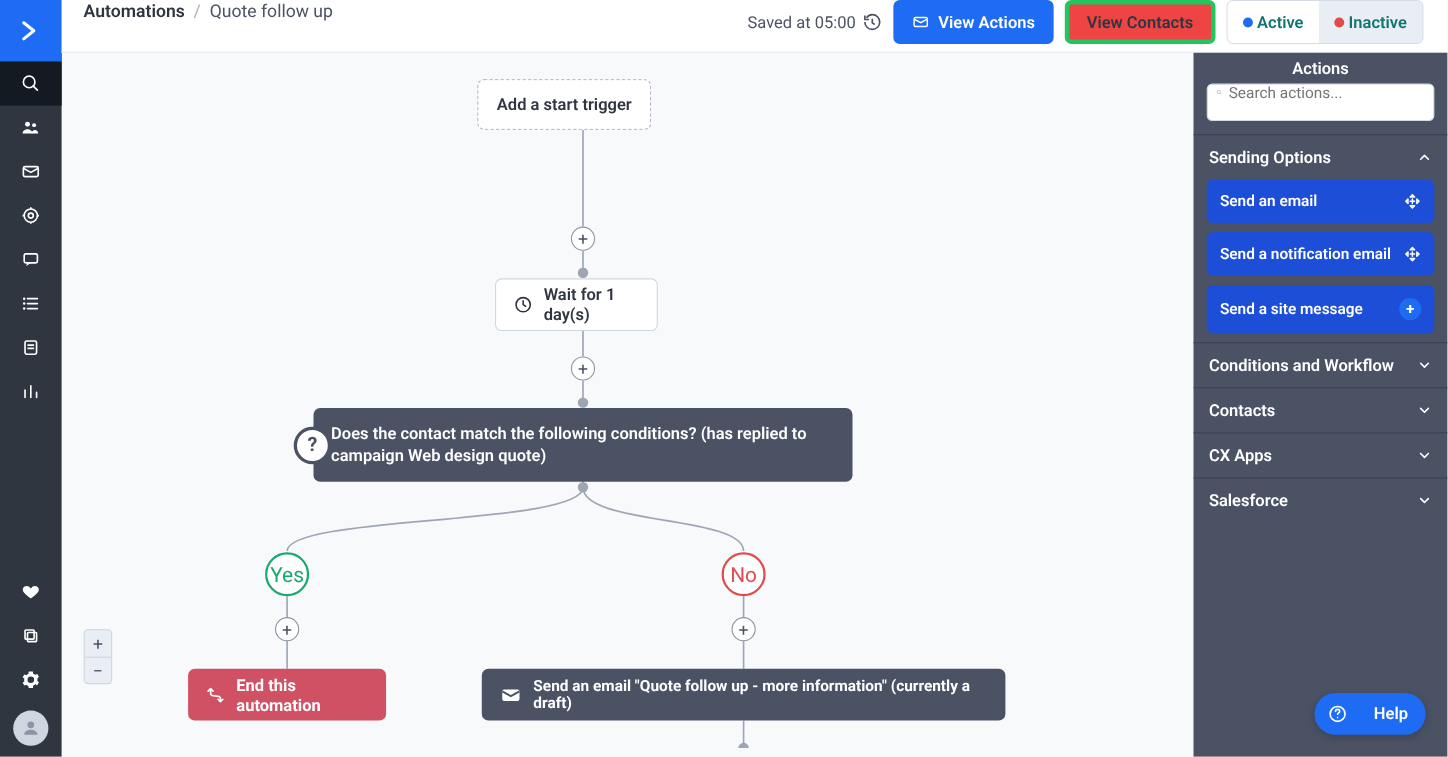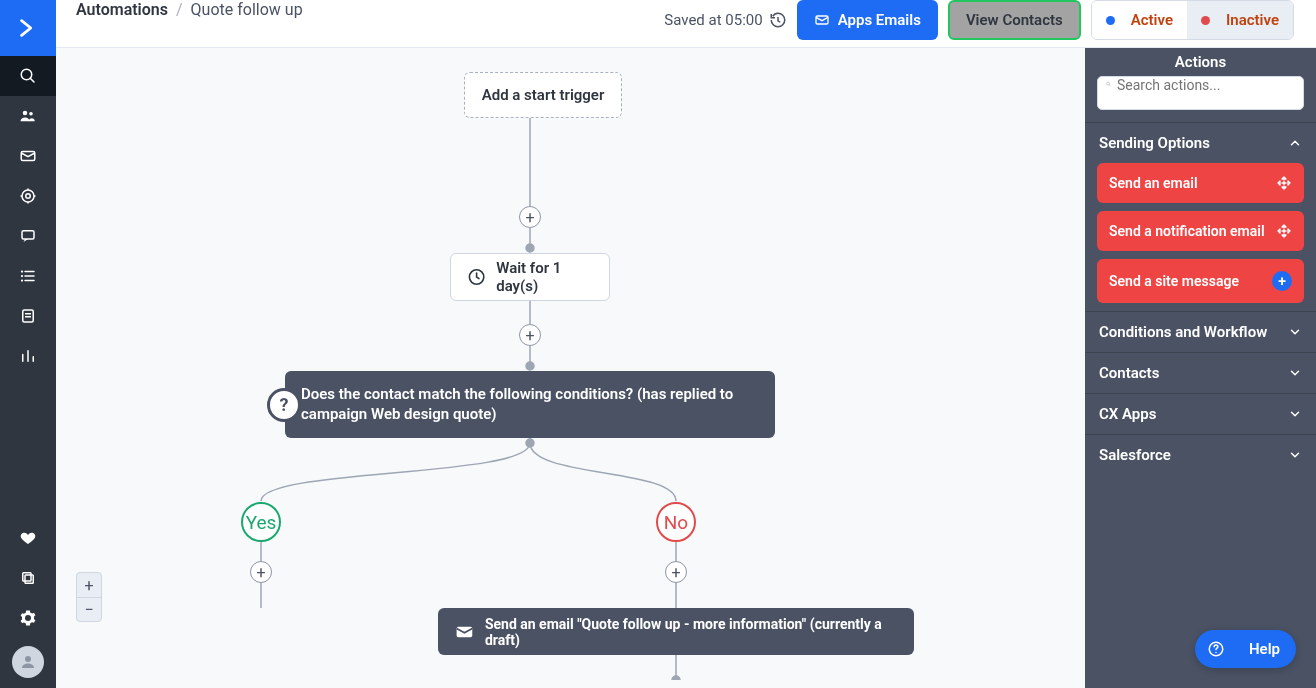--- a/index.html
+++ b/index.html
@@ -12,35 +12,35 @@
 .nav-bottom{margin-top:auto;padding-bottom:10px;display:flex;flex-direction:column;align-items:center;gap:0}
 .avatar{width:32px;height:32px;border-radius:50%;background:#cfd6df;margin-top:8px;display:flex;align-items:center;justify-content:center}
 .main{flex:1;display:flex;flex-direction:column;position:relative}
 .topbar{height:48px;background:#fff;border-bottom:1px solid #e3e7ef;display:flex;align-items:flex-start;padding:0 22px 0 20px;gap:8px}
 .bc{font-size:16px;color:#4a5264;display:flex;align-items:center;gap:8px}
 .bc .sep{color:#aab0bd}
 .topbar .right{margin-left:auto;display:flex;align-items:center;gap:10px}
 .saved{font-size:15px;color:#4a5264;display:flex;align-items:center;gap:6px}
 .btn{height:40px;border-radius:6px;font-size:15px;font-weight:600;display:inline-flex;align-items:center;padding:0 16px;gap:8px;cursor:pointer;border:1px solid transparent}
 .btn-primary{background:#1e6bf4;color:#fff}
-.btn-outline{background:#a3a3a3;border:2px solid #22c55e;color:#2f3640}
+.btn-outline{background:#ef4444;border:4px solid #22c55e;color:#2f3640}
 .seg{display:flex;border:1px solid #d5dbe4;border-radius:6px;overflow:hidden;height:40px}
-.seg .opt{display:flex;align-items:center;padding:0 14px;gap:16px;font-size:15px;font-weight:600;background:#fff;color:#c2410c;cursor:pointer}
+.seg .opt{display:flex;align-items:center;padding:0 14px;gap:4px;font-size:15px;font-weight:600;background:#fff;color:#0f766e;cursor:pointer}
 .seg .opt.sel{background:#e9edf4}
 .canvas-wrap{flex:1;display:flex;position:relative}
 .canvas{flex:1;position:relative;overflow:hidden}
 .right-panel{width:231px;background:#4a5264;flex-shrink:0;color:#fff;display:flex;flex-direction:column}
 .panel-title{height:28px;display:flex;align-items:center;justify-content:center;font-size:15px;font-weight:600}
 .search-wrap{padding:0 12px 12px}
 .search{height:34px;border-radius:5px;background:#fff;border:1px solid #d5dbe4;display:flex;align-items:flex-start;padding:0 8px;gap:6px}
 .search input{border:none;outline:none;font-size:14px;flex:1;color:#4a5264}
 .section{border-top:1px solid #3c4450}
 .section-head{display:flex;align-items:center;justify-content:space-between;padding:1px 14px;font-size:15px;font-weight:600;cursor:pointer;height:40px}
 .section-items{padding:0 12px 8px;display:flex;flex-direction:column;gap:8px}
-.action-card{background:#ef4444;border-radius:6px;padding:12px 12px;display:flex;align-items:center;justify-content:space-between;font-size:14px;font-weight:600;cursor:pointer}
+.action-card{background:#1d4ed8;border-radius:6px;padding:12px 12px;display:flex;align-items:center;justify-content:space-between;font-size:14px;font-weight:600;cursor:pointer}
 .drag-icon svg,.chev svg{display:block}
 .plus-badge{width:20px;height:20px;border-radius:50%;background:#1e6bf4;display:flex;align-items:center;justify-content:center;color:#fff;font-size:14px;font-weight:700;flex-shrink:0}
 .help-btn{position:fixed;right:20px;bottom:20px;height:38px;border-radius:20px;background:#1e6bf4;color:#fff;display:flex;align-items:center;padding:0 16px 0 12px;gap:24px;font-size:15px;font-weight:600;cursor:pointer;box-shadow:0 2px 8px rgba(0,0,0,.2)}
 
 .svg-lines{position:absolute;inset:0;pointer-events:none}
 .node{position:absolute;display:flex;align-items:center;gap:10px;border-radius:6px;font-size:15px;cursor:pointer}
 .node.dashed{border:1.5px dashed #aab0bd;background:#fff;justify-content:center;font-weight:600;color:#2f3640}
 .node.white{border:1px solid #cfd6df;background:#fff;color:#2f3640;font-weight:600;padding:0 16px}
 .node.dark{background:#4a5264;color:#fff;padding:14px 16px}
 .node.red{background:#d05064;color:#fff;padding:0 16px;font-weight:700}
@@ -158,21 +158,21 @@
               <path d="M3 12a9 9 0 109-9c-3 0-5.5 1.5-7 4" stroke="#4a5264" stroke-width="2"></path>
               <path d="M3 4v5h5" stroke="#4a5264" stroke-width="2"></path>
               <path d="M12 8v5l3 2" stroke="#4a5264" stroke-width="2"></path>
             </svg>
         </div>
         <div class="btn btn-primary">
           <svg width="16" height="16" viewBox="0 0 24 24" fill="none">
               <rect x="3" y="6" width="18" height="12" rx="2" stroke="#fff" stroke-width="2"></rect>
               <path d="M3 8L12 13L21 8" stroke="#fff" stroke-width="2"></path>
             </svg>
-          <span>Apps Emails</span>
+          <span>View Actions</span>
         </div>
         <div class="btn btn-outline">
           <span>View Contacts</span>
         </div>
         <div class="seg">
           <div class="opt">
             <span class="dot blue"></span>
             <span>Active</span>
           </div>
           <div class="opt sel">
@@ -197,27 +197,27 @@
             <circle cx="474" cy="395" r="4" fill="#9ea6b4"></circle>
             <path d="M474 395 C474 430 205 420 205 453"></path>
             <path d="M474 395 C474 430 620 420 620 453"></path>
             <line x1="205" y1="494" x2="205" y2="560"></line>
             <line x1="620" y1="494" x2="620" y2="560"></line>
             <line x1="620" y1="607" x2="620" y2="632"></line>
             <circle cx="620" cy="632" r="4" fill="#9ea6b4"></circle>
           </g>
         </svg>
 
-        <div class="node dashed" style="left:408px;top:24px;width:158px;height:46px">
+        <div class="node dashed" style="left:378px;top:24px;width:158px;height:46px">
           <span>Add a start trigger</span>
         </div>
 
         <div class="plus-node" style="left:463px;top:158px">+</div>
 
-        <div class="node white" style="left:394px;top:205px;width:160px;height:48px">
+        <div class="node white" style="left:394px;top:205px;width:148px;height:48px">
           <svg width="22" height="22" viewBox="0 0 24 24" fill="none">
               <circle cx="12" cy="12" r="9" stroke="#2f3640" stroke-width="2"></circle>
               <path d="M12 7v5l3 2" stroke="#2f3640" stroke-width="2" stroke-linecap="round"></path>
             </svg>
           <span>Wait for 1 day(s)</span>
         </div>
 
         <div class="plus-node" style="left:463px;top:276px">+</div>
 
         <div class="node dark" style="left:229px;top:323px;width:490px;min-height:61px">
@@ -228,20 +228,26 @@
         <div class="branch-label branch-yes" style="left:185px;top:454px">
           <span>Yes</span>
         </div>
         <div class="branch-label branch-no" style="left:600px;top:454px">
           <span>No</span>
         </div>
 
         <div class="plus-node" style="left:194px;top:513px">+</div>
         <div class="plus-node" style="left:609px;top:513px">+</div>
 
+        <div class="node red" style="left:115px;top:560px;width:180px;height:47px">
+          <svg width="20" height="20" viewBox="0 0 24 24" fill="none">
+              <path d="M6 4v6c0 3 3 3 6 3s6 0 6 3v4M6 4L3 7M6 4l3 3M18 20l-3-3M18 20l3-3" stroke="#fff" stroke-width="2" stroke-linecap="round" stroke-linejoin="round"></path>
+            </svg>
+          <span>End this automation</span>
+        </div>
 
         <div class="node dark" style="left:382px;top:560px;width:476px;height:47px">
           <svg width="22" height="22" viewBox="0 0 24 24" fill="#fff">
               <rect x="3" y="6" width="18" height="12" rx="2"></rect>
               <path d="M3 8L12 13L21 8" stroke="#4a5264" stroke-width="2"></path>
             </svg>
           <span style="font-weight:700;font-size:14px">Send an email "Quote follow up - more information" (currently a draft)</span>
         </div>
 
         <div class="zoom">

